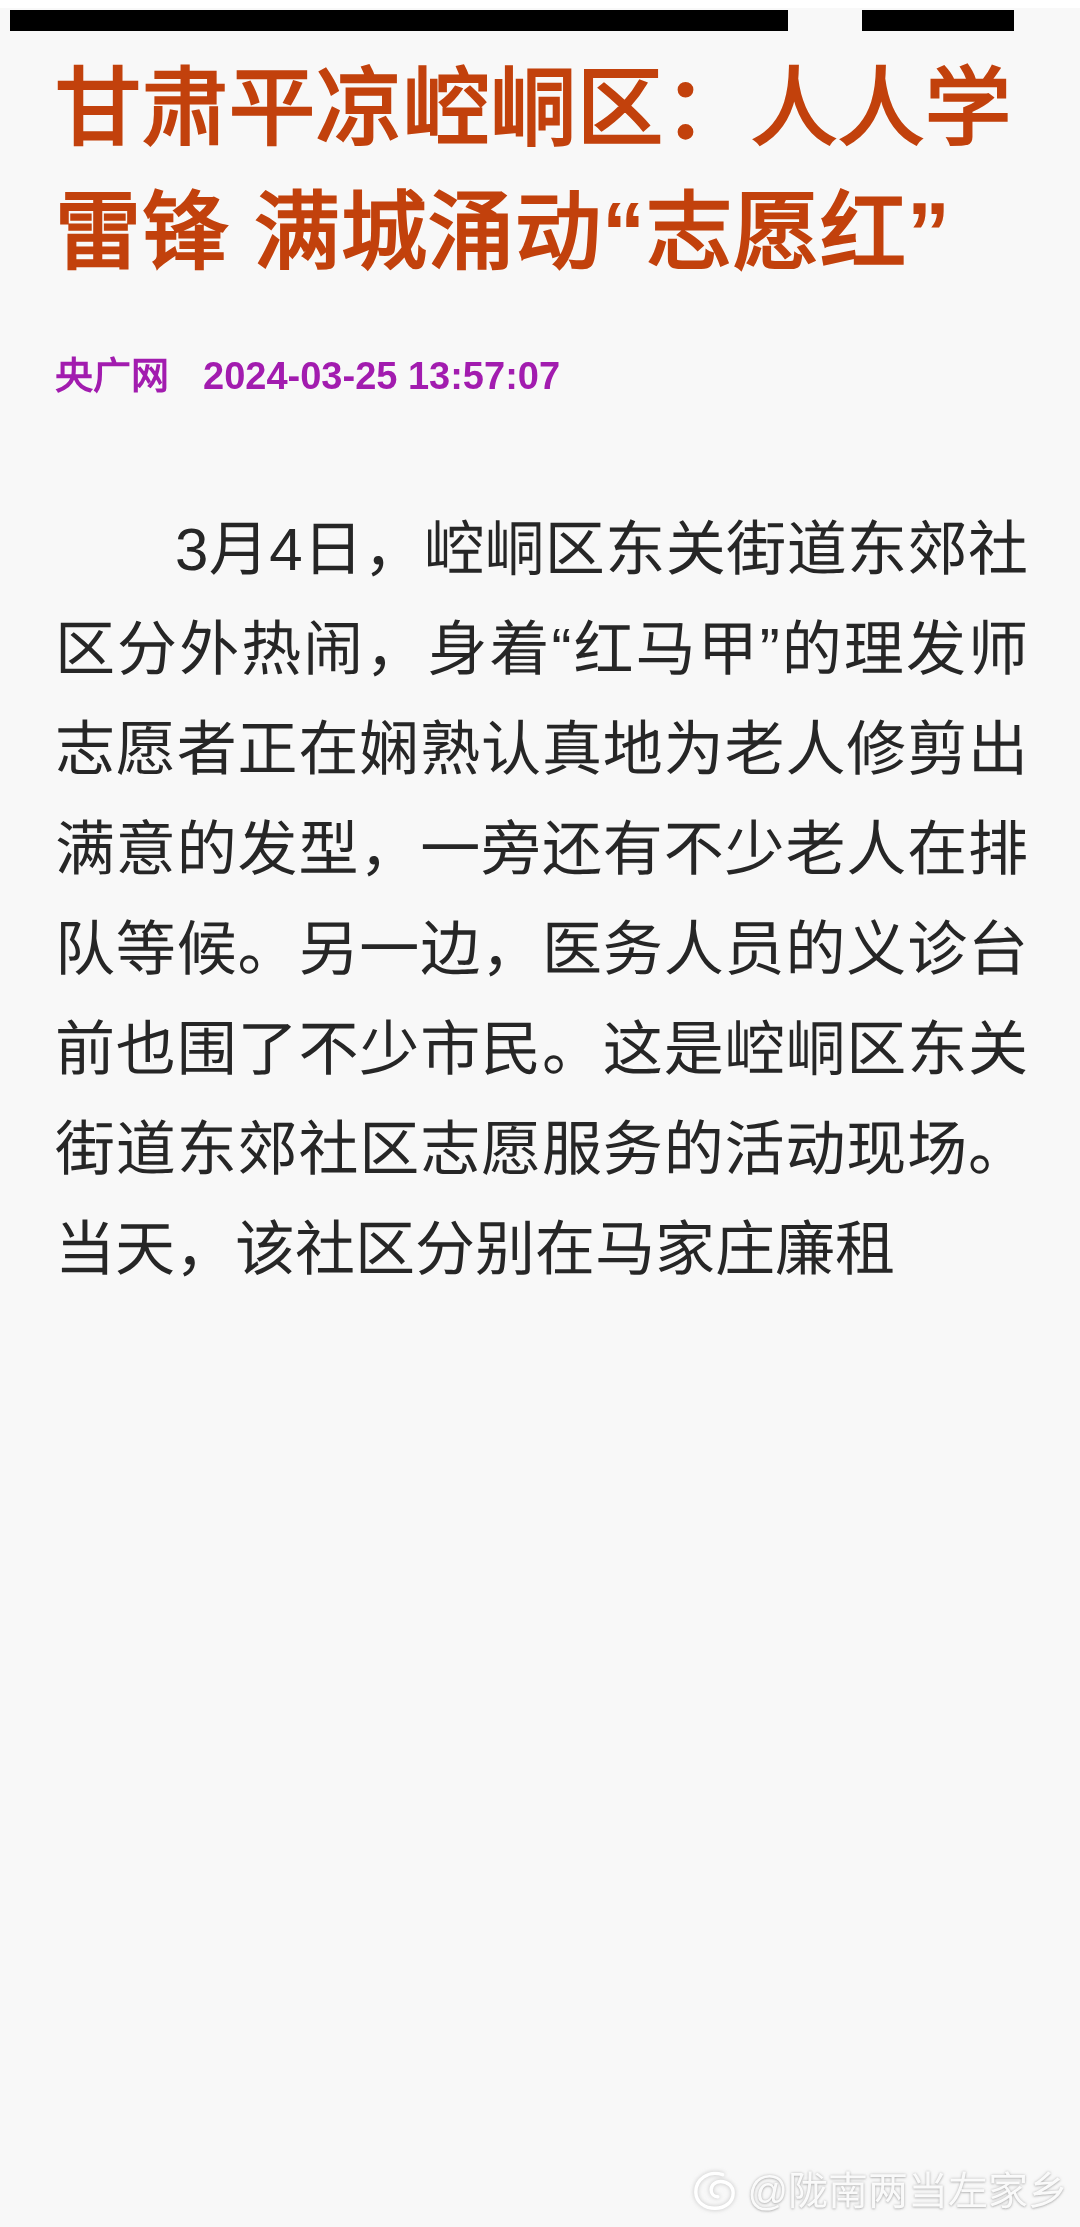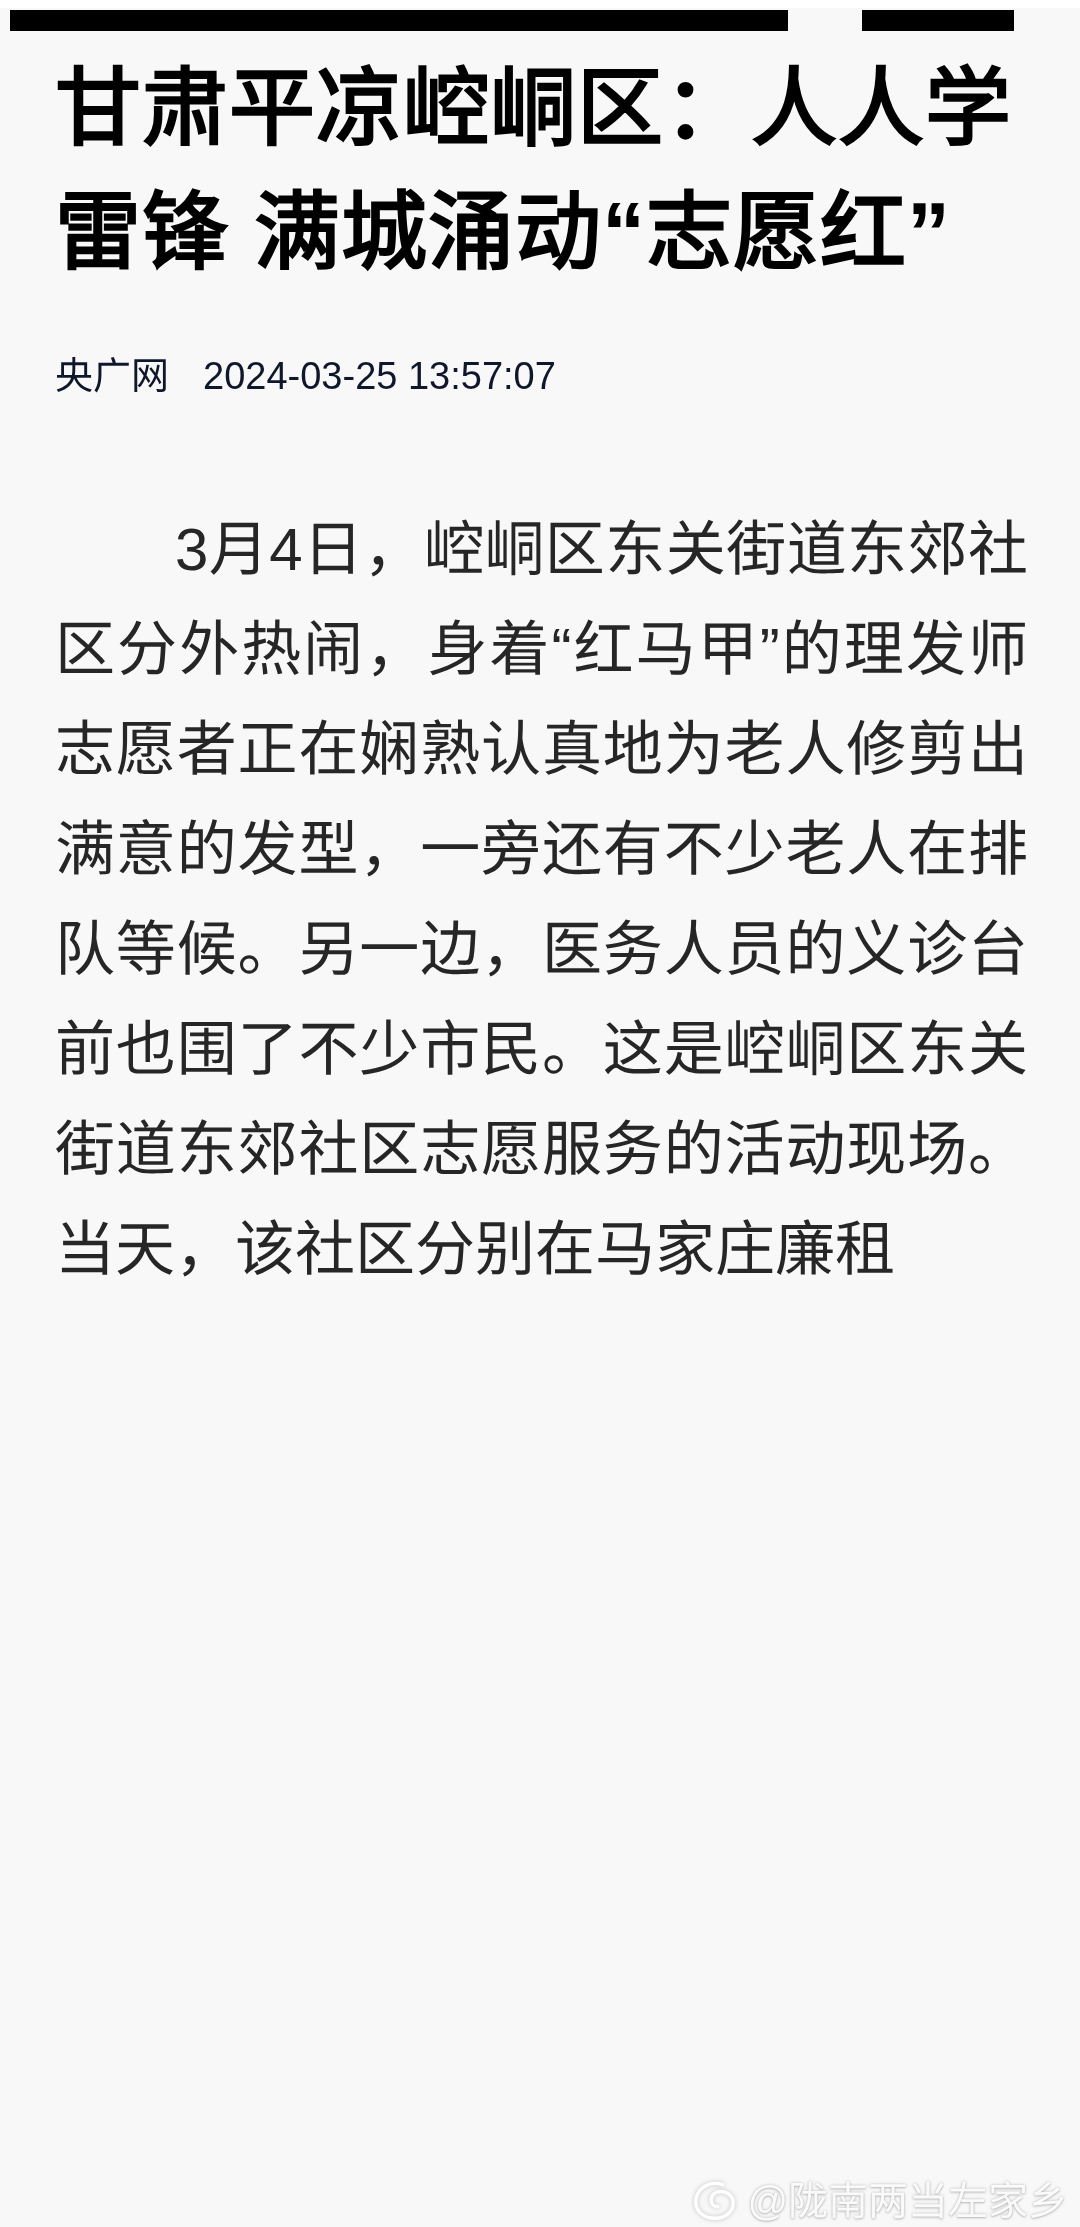--- a/index.html
+++ b/index.html
@@ -30,34 +30,34 @@
     position: relative;
     padding: 0 52px 0 55px;
   }
 
   .article-title {
     margin: 0;
     padding-top: 46px;
     font-size: 86px;
     line-height: 124px;
     font-weight: 700;
-    color: #000000;
+    color: #c2410c;
     letter-spacing: 1px;
     word-break: break-all;
   }
 
   .meta-row {
     margin-top: 58px;
     display: flex;
     align-items: flex-end;
     gap: 34px;
     font-size: 38px;
     line-height: 48px;
-    color: #0f172a;
-    font-weight: 400;
+    color: #a21caf;
+    font-weight: 700;
   }
 
   .article-body {
     margin-top: 100px;
     font-size: 60px;
     line-height: 100px;
     color: #262626;
     text-align: justify;
     text-justify: inter-character;
     word-break: break-all;
@@ -66,21 +66,21 @@
     margin: 0;
     text-indent: 2em;
   }
   .article-body p + p {
     margin-top: 44px;
   }
 
   .watermark {
     position: absolute;
     right: 12px;
-    bottom: 2px;
+    bottom: 12px;
     display: flex;
     align-items: center;
     gap: 10px;
     color: rgba(255,255,255,0.92);
     font-size: 40px;
     line-height: 48px;
     text-shadow: 0 0 3px rgba(140,140,140,0.55), 0 1px 2px rgba(120,120,120,0.35);
     white-space: nowrap;
     pointer-events: none;
   }

